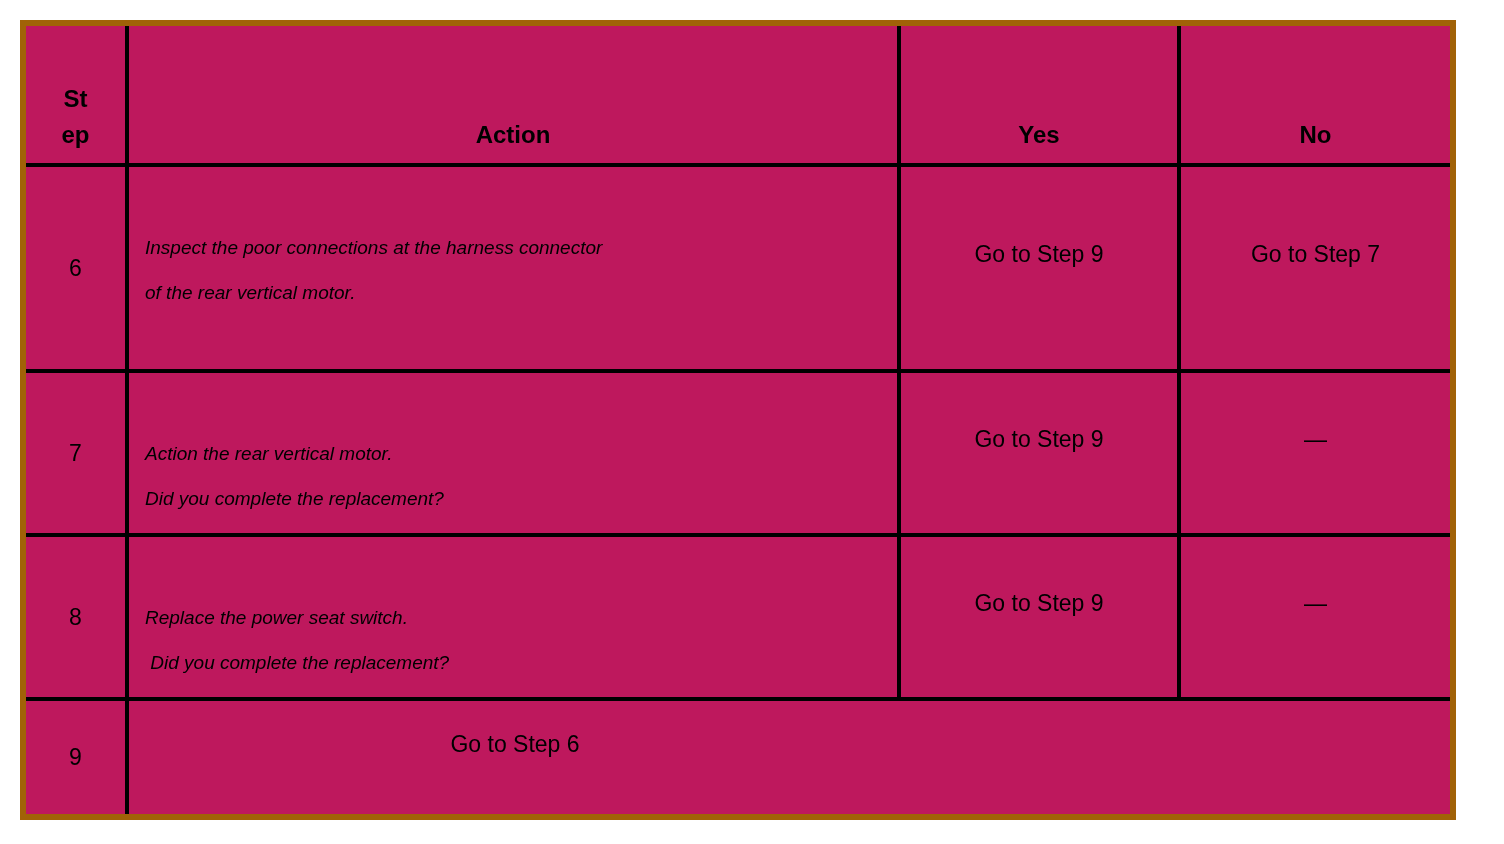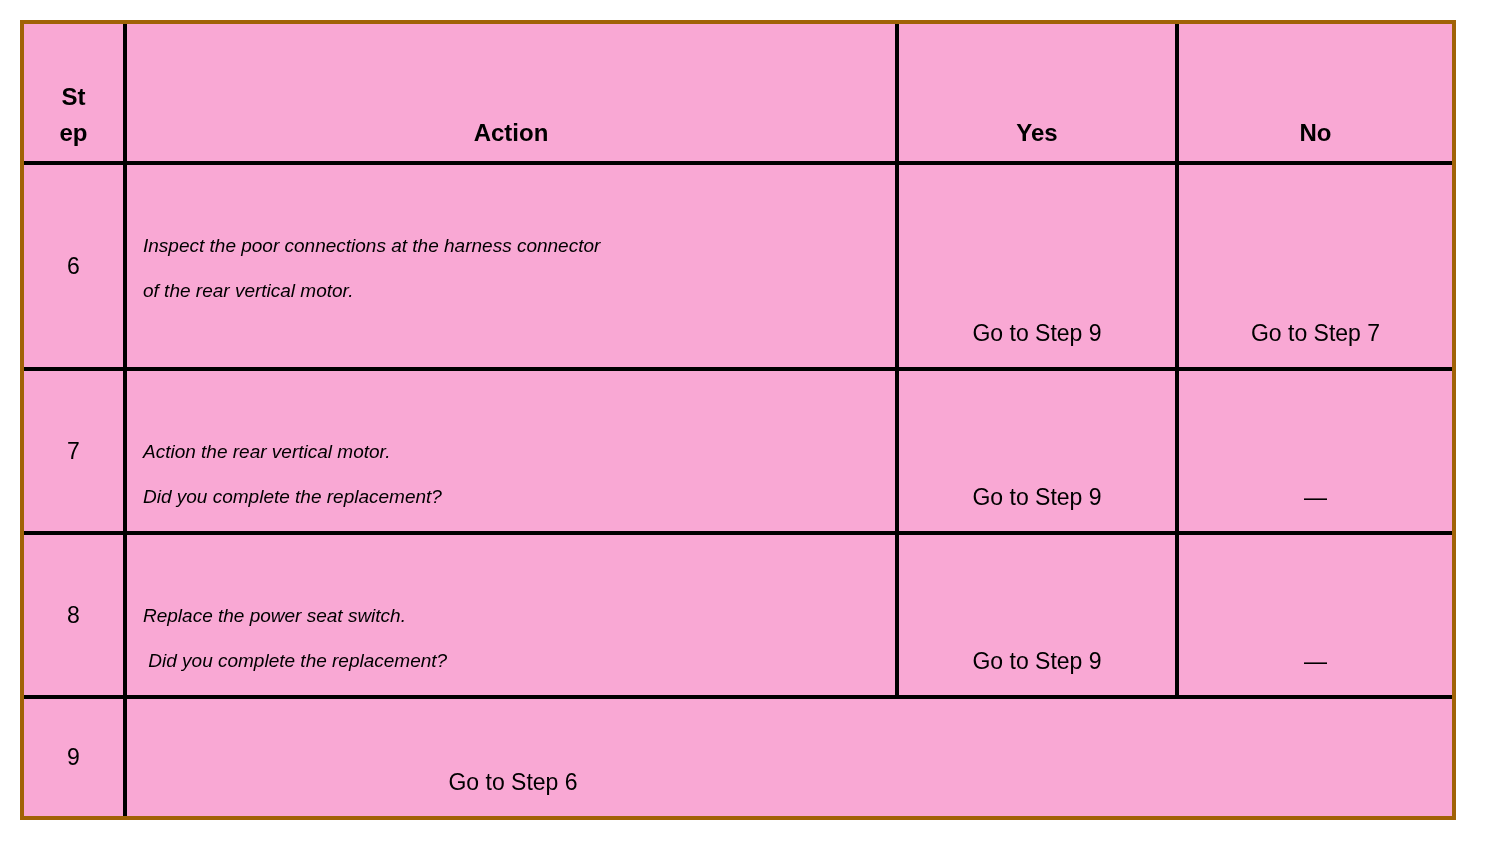--- a/index.html
+++ b/index.html
@@ -19,25 +19,25 @@
     background: #ffffff;
     overflow: hidden;
   }
   .diag-table {
     position: absolute;
     left: 20px;
     top: 20px;
     width: 1436px;
     height: 800px;
     box-sizing: border-box;
-    border: 4px solid #a16207;
+    border: 6px solid #a16207;
     display: grid;
     grid-template-columns: 103px 772px 280px 1fr;
     grid-template-rows: 141px 206px 164px 164px 1fr;
-    background: #f9a8d4;
+    background: #be185d;
   }
   .cell {
     box-sizing: border-box;
     border-right: 4px solid #000000;
     border-bottom: 4px solid #000000;
     overflow: hidden;
   }
   .cell.last-col { border-right: none; }
   .cell.last-row { border-bottom: none; }
 
@@ -61,24 +61,24 @@
   .action-cell {
     padding: 13px 20px 4px 16px;
     font-size: 19px;
     line-height: 45px;
     white-space: pre-line;
     text-align: left;
     font-style: italic;
   }
   .answer-cell {
     display: flex;
-    align-items: flex-end;
+    align-items: center;
     justify-content: center;
     text-align: center;
-    padding-bottom: 20px;
+    padding-bottom: 28px;
     font-size: 23px;
     line-height: 28px;
   }
 </style>
 </head>
 <body>
 
 <div class="page">
   <div class="diag-table">
 

